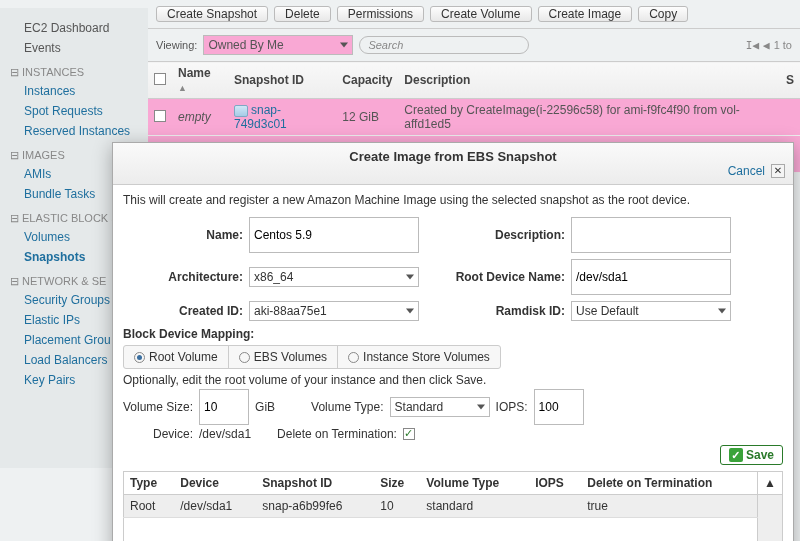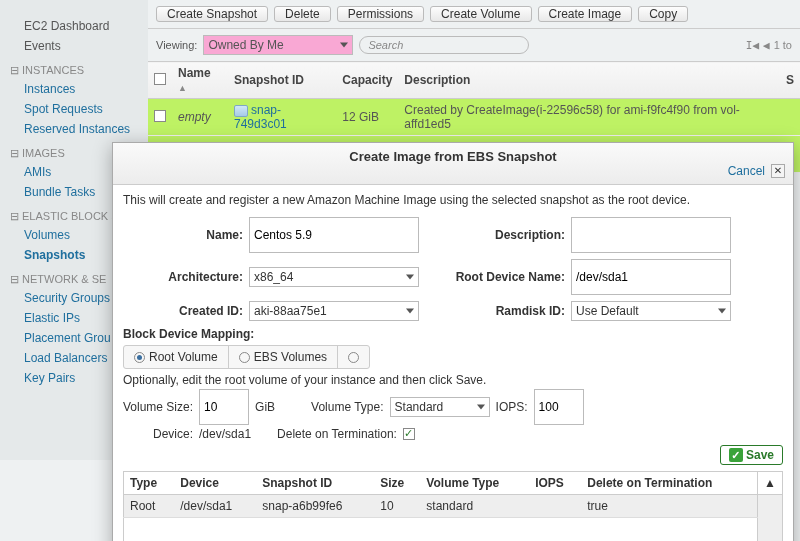--- a/index.html
+++ b/index.html
@@ -9,25 +9,25 @@
     background: #eef1f2;
     color: #333;
     width: 800px;
     height: 541px;
     overflow: hidden;
     position: relative;
   }
   
   .sidebar {
     position: absolute;
-    left: 0; top: 0;
+    left: 0; top: 8px;
     width: 148px;
     height: 460px;
     background: #e5e9ea;
-    padding: 16px 0 0 6px;
+    padding: 10px 0 0 6px;
     overflow: hidden;
   }
   .side-item {
     display: block;
     padding: 3px 4px 3px 18px;
     color: #1f6f9e;
     cursor: pointer;
     white-space: nowrap;
   }
   .side-parent { color: #555; padding-left: 18px; }
@@ -104,21 +104,21 @@
     margin-left: auto;
     display: flex;
     gap: 4px;
     align-items: center;
     color: #888;
   }
   .pager .pg { font-family: monospace; }
   table.snap {
     width: 100%;
     border-collapse: collapse;
-    background: #bef264;
+    background: #f9a8d4;
     font-size: 12px;
   }
   table.snap th {
     text-align: left;
     background: linear-gradient(#f8f8f8,#eee);
     border-top: 1px solid #ccc;
     border-bottom: 1px solid #ccc;
     padding: 4px 6px;
     color: #444;
     font-weight: bold;
@@ -448,20 +448,21 @@
       <div class="tab">
         <span class="radio checked"></span>
         <span>Root Volume</span>
       </div>
       <div class="tab">
         <span class="radio"></span>
         <span>EBS Volumes</span>
       </div>
       <div class="tab">
         <span class="radio"></span>
+        <span>Instance Store Volumes</span>
       </div>
     </div>
 
     <div class="opt-text">Optionally, edit the root volume of your instance and then click Save.</div>
 
     <div class="vol-row">
       <span>Volume Size:</span>
       <input class="inp sm" value="10" style="">
       <span>GiB</span>
       <span style="margin-left:30px">Volume Type:</span>

